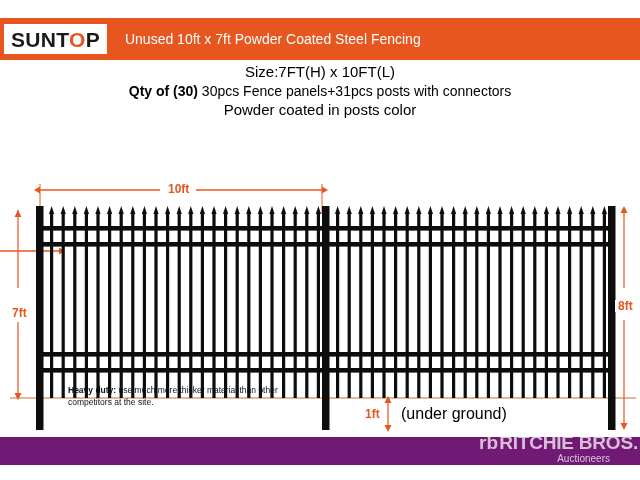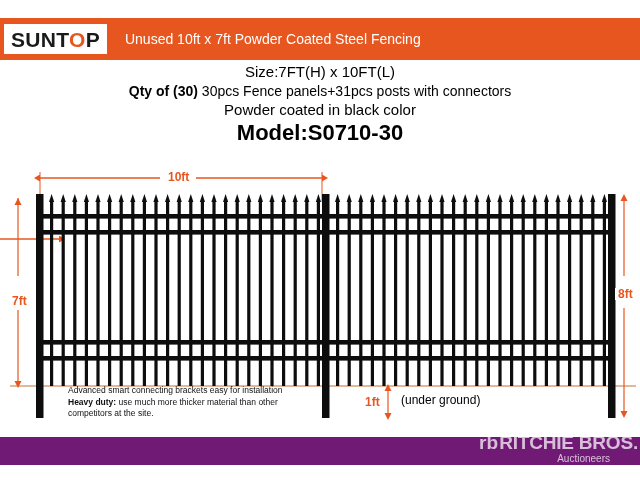--- a/index.html
+++ b/index.html
@@ -41,26 +41,26 @@
   
   .spec{position:absolute;left:0;top:60px;width:640px;text-align:center;color:#000;}
   .spec .l1{font-size:19px;font-weight:bold;margin-top:4px;}
   .spec .l2{font-size:15px;font-weight:400;margin-top:3px;}
   .spec .l3{font-size:14px;font-weight:400;margin-top:3px;}
   .spec .l3 b{font-weight:bold;font-size:14px;}
   .spec .l4{font-size:15px;font-weight:400;margin-top:2px;}
   .spec .l5{font-size:22px;font-weight:bold;margin-top:2px;}
 
   
-  .diagram{position:absolute;left:0;top:168px;width:640px;height:262px;}
+  .diagram{position:absolute;left:0;top:180px;width:640px;height:262px;}
 
   
   .dim{position:absolute;color:#e8561f;font-size:12px;font-weight:bold;
        background:#fff;padding:0 3px;line-height:1;}
-  .dim-black{color:#000;font-weight:400;font-size:12px;background:transparent;}
+  .dim-black{color:#000;font-weight:400;font-size:16px;background:transparent;}
 
   
   svg.fence{position:absolute;left:0;top:0;}
 
   
   .features{position:absolute;left:68px;top:385px;width:262px;color:#111;
             font-size:8.5px;line-height:1.38;}
   .features .hd{font-weight:bold;}
   .features b{font-weight:bold;}
 
@@ -89,22 +89,21 @@
   <div class="header-bar">
     <div class="logo-box">
       <span class="logo-text"><span>SUNT</span><span class="accent">O</span><span>P</span></span>
     </div>
     <div class="header-title">Unused 10ft x 7ft Powder Coated Steel Fencing</div>
   </div>
 
   <div class="spec">
     <div class="l2">Size:7FT(H) x 10FT(L)</div>
     <div class="l3"><b>Qty of (30)</b><span> 30pcs Fence panels+31pcs posts with connectors</span></div>
-    <div class="l4">Powder coated in black color</div>
-    <div class="l5">Model:S0710-30</div>
+    <div class="l4">Powder coated in posts color</div>
   </div>
 
   <div class="diagram">
     <svg class="fence" width="640" height="262" viewBox="0 0 640 262">
       <defs>
         <marker id="arL" markerWidth="7" markerHeight="7" refX="6" refY="3.5" orient="auto" markerUnits="userSpaceOnUse">
           <path d="M6,0 L0,3.5 L6,7 z" fill="#e8561f"></path>
         </marker>
         <marker id="arR" markerWidth="7" markerHeight="7" refX="1" refY="3.5" orient="auto" markerUnits="userSpaceOnUse">
           <path d="M1,0 L7,3.5 L1,7 z" fill="#e8561f"></path>
@@ -271,21 +270,20 @@
     </svg>
 
     <div class="dim" style="left:165px;top:3px;">10ft</div>
     <div class="dim" style="left:9px;top:127px;">7ft</div>
     <div class="dim" style="left:615px;top:120px;text-align:center;">8ft</div>
     <div class="dim" style="left:362px;top:228px;">1ft</div>
     <div class="dim dim-black" style="left:398px;top:226px;">(under ground)</div>
   </div>
 
   <div class="features">
-    <div>Advanced smart connecting brackets easy for installation</div>
     <div><b>Heavy duty:</b><span> use much more thicker material than other</span></div>
     <div>competitors at the site.</div>
   </div>
 
   <div class="bottom-band">
     <div class="wm-rb">rb</div>
     <div class="watermark">
       <div class="wm-main">RITCHIE BROS.</div>
       <div class="wm-sub">Auctioneers</div>
     </div>

